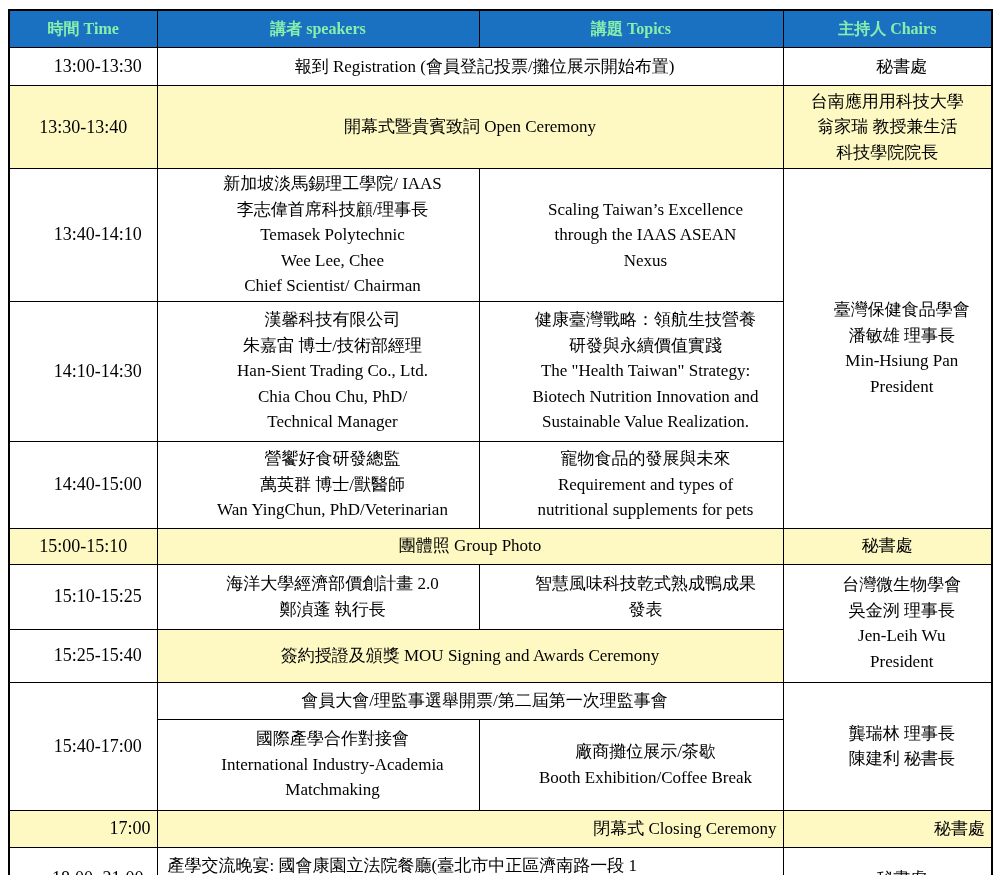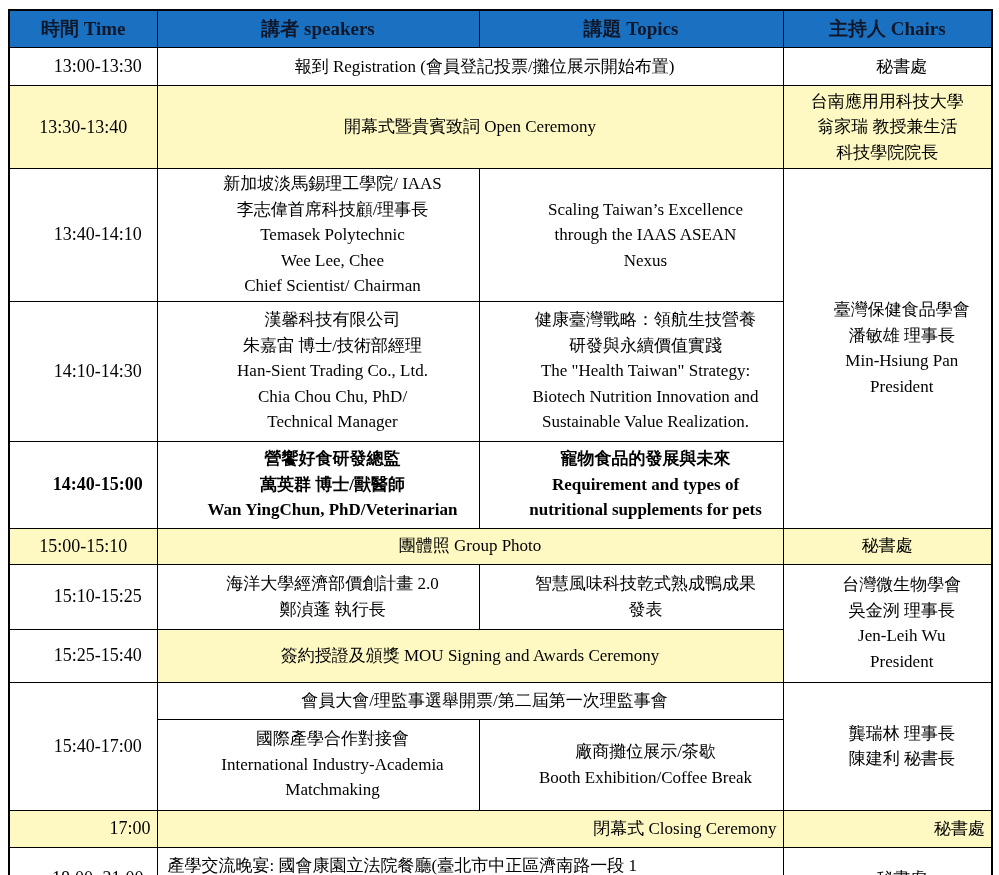--- a/index.html
+++ b/index.html
@@ -30,36 +30,36 @@
     border: 1px solid #000000;
     padding: 2px 6px;
     text-align: center;
     vertical-align: middle;
     font-size: 17px;
     line-height: 1.5;
     overflow: hidden;
   }
   th {
     background: #1B71C1;
-    color: #0f172a;
-    font-size: 19px;
+    color: #86efac;
+    font-size: 16px;
     font-weight: bold;
     height: 32px;
     line-height: 1.2;
   }
   .multiline { white-space: pre-line; }
   .yellow { background: #fef9c3; }
   .white  { background: #ffffff; padding-left: 35px; }
   td.time { font-size: 18px; }
   
   tr.h-r1  td { height: 33px; }
   tr.h-r2  td { height: 78px; }
   tr.h-r3  td { height: 123px; }
   tr.h-r4  td { height: 135px; text-align: center; }
-  tr.h-r5  td { height: 82px; font-weight: bold; }
+  tr.h-r5  td { height: 82px; }
   tr.h-r6  td { height: 31px; }
   tr.h-r7  td { height: 60px; }
   tr.h-r8  td { height: 48px; }
   tr.h-r9a td { height: 32px; }
   tr.h-r9b td { height: 86px; }
   tr.h-r10 td { height: 32px; text-align: right; }
   tr.h-r11 td { height: 58px; }
   td.left-align { text-align: left; padding-left: 10px; padding-right: 10px; }
 </style>
 </head>

